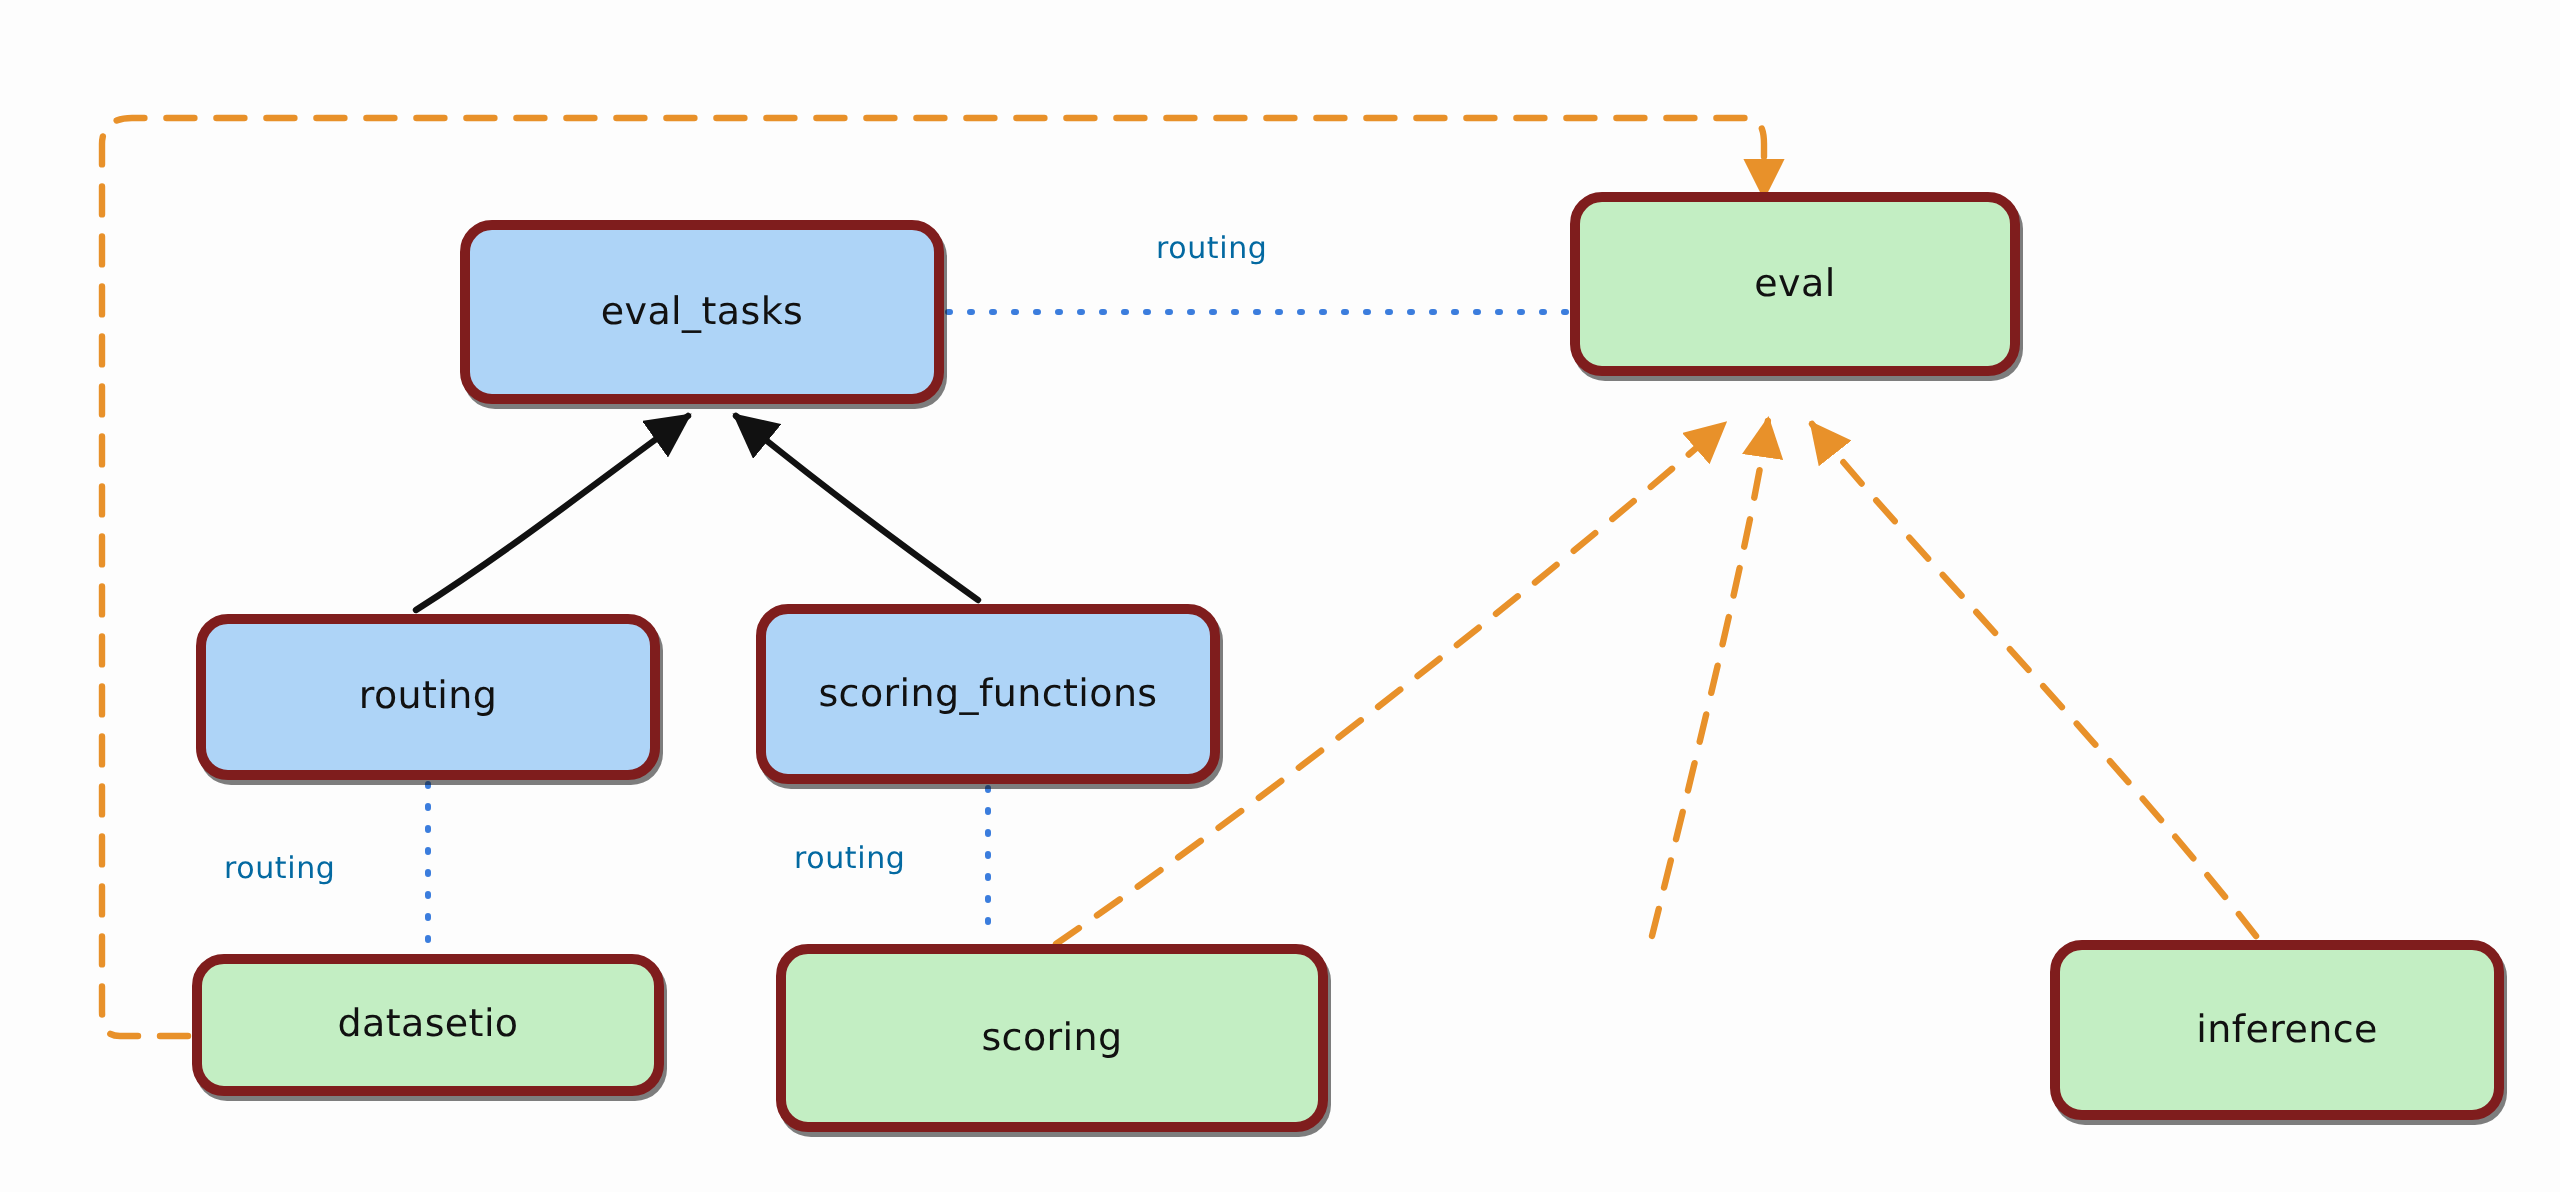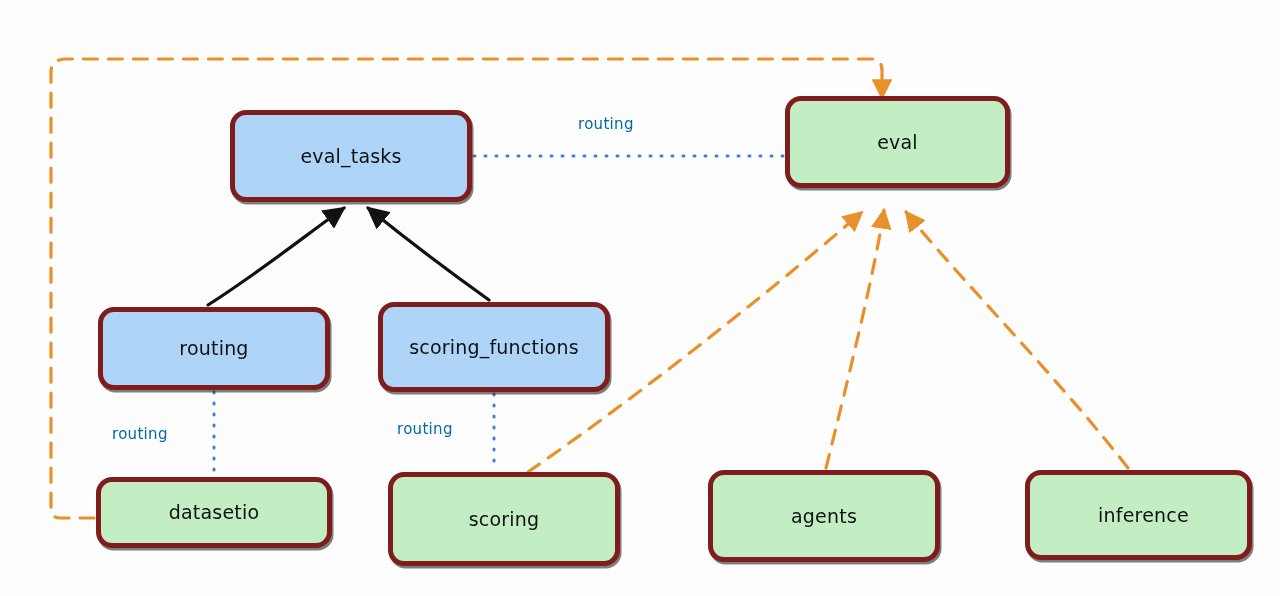--- a/index.html
+++ b/index.html
@@ -100,27 +100,24 @@
   </div>
 
   <div class="node blue" style="left:378px; top:302px; width:232px; height:90px;text-align:center;">
     <span class="node-label">scoring_functions</span>
   </div>
 
   <div class="node green" style="left:96px; top:477px; width:236px; height:71px;">
     <span class="node-label">datasetio</span>
   </div>
 
-  <div class="node green" style="left:388px; top:472px; width:232px; height:94px;">
+  <div class="node green" style="left:388px; top:472px; width:276px; height:94px;">
     <span class="node-label">scoring</span>
   </div>
 
-  <div class="node green" style="left:708px; top:470px; width:232px; height:92px;">
-    <span class="node-label">agents</span>
-  </div>
 
   <div class="node green" style="left:1025px; top:470px; width:227px; height:90px;padding-left:10px;">
     <span class="node-label">inference</span>
   </div>
 
   <span class="edge-label" style="left:578px; top:115px;">routing</span>
 
   <span class="edge-label" style="left:112px; top:425px;">routing</span>
 
   <span class="edge-label" style="left:397px; top:420px;">routing</span>

